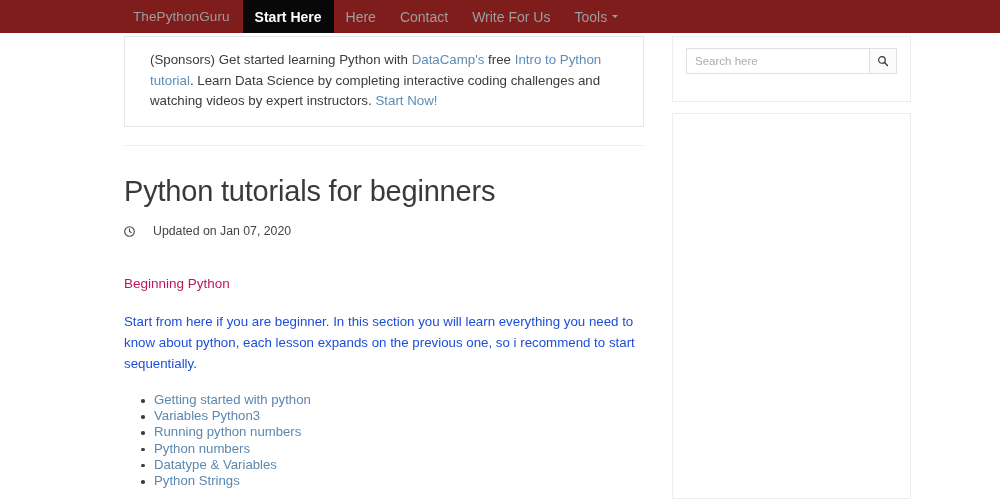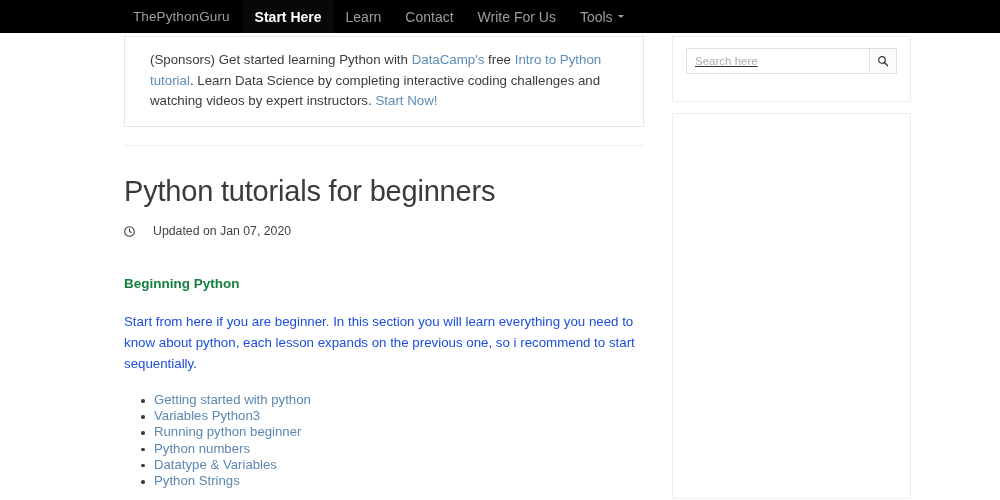--- a/index.html
+++ b/index.html
@@ -12,21 +12,21 @@
     overflow: hidden;
     background: #ffffff;
     font-family: "Liberation Sans", sans-serif;
     color: #333333;
   }
 
   
   .navbar {
     width: 1000px;
     height: 33px;
-    background: #000000;
+    background: #7f1d1d;
     display: flex;
     align-items: stretch;
     padding-left: 120px;
   }
   .nav-brand {
     display: flex;
     align-items: center;
     padding: 0 13px;
     color: #9d9d9d;
     font-size: 13.5px;
@@ -119,22 +119,22 @@
     display: inline-block;
     width: 11px;
     height: 11px;
     position: relative;
     flex: none;
   }
   .clock-icon svg { display: block; }
 
   .section-heading {
     font-size: 13.5px;
-    font-weight: bold;
-    color: #15803d;
+    font-weight: normal;
+    color: #be185d;
     margin: 38px 0 16px 0;
   }
   .body-text {
     font-size: 13.3px;
     line-height: 1.58;
     color: #1d4ed8;
     margin: 20px 0 0 0;
   }
 
   .link-list {
@@ -169,21 +169,20 @@
   
   .sidebar-panel {
     border: 1px solid #ededed;
     background: #ffffff;
   }
   .search-panel { padding: 11px 13px; }
   .search-form {
     display: flex;
     width: 100%;
     height: 42px;
-    text-decoration: underline;
   }
   .search-input {
     flex: 1;
     height: 26px;
     border: 1px solid #e0e0e0;
     border-right: none;
     padding: 0 8px;
     font-size: 11.5px;
     font-family: "Liberation Sans", sans-serif;
     color: #555555;
@@ -211,21 +210,21 @@
 </style>
 </head>
 <body>
 
 <div class="navbar">
   <a class="nav-brand">ThePythonGuru</a>
   <a class="nav-item active">
     <span>Start Here</span>
   </a>
   <a class="nav-item">
-    <span>Learn</span>
+    <span>Here</span>
   </a>
   <a class="nav-item">
     <span>Contact</span>
   </a>
   <a class="nav-item">
     <span>Write For Us</span>
   </a>
   <a class="nav-item">
     <span>Tools</span>
     <span class="nav-caret"></span>
@@ -256,21 +255,21 @@
         <span>Updated on Jan 07, 2020</span>
       </div>
 
       <h3 class="section-heading">Beginning Python</h3>
 
       <p class="body-text">Start from here if you are beginner. In this section you will learn everything you need to know about python, each lesson expands on the previous one, so i recommend to start sequentially.</p>
 
       <ul class="link-list">
         <li><a>Getting started with python</a></li>
         <li><a>Variables Python3</a></li>
-        <li><a>Running python beginner</a></li>
+        <li><a>Running python numbers</a></li>
         <li><a>Python numbers</a></li>
         <li><a>Datatype &amp; Variables</a></li>
         <li><a>Python Strings</a></li>
 
       </ul>
     </div>
   </div>
 
   <div class="sidebar-col">
 

